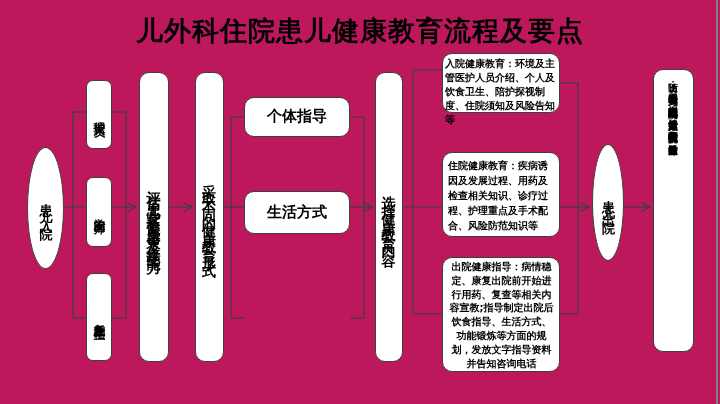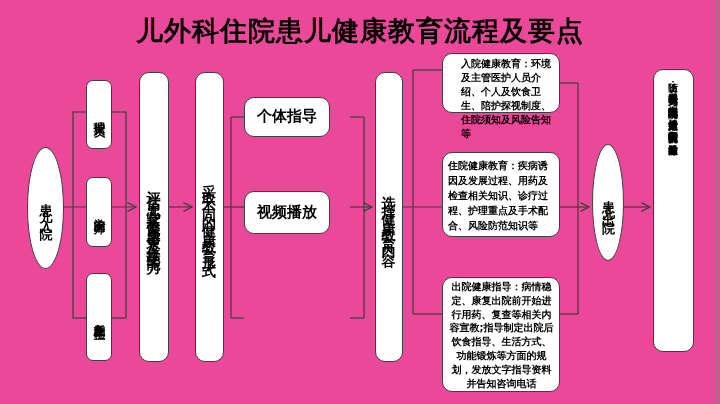--- a/index.html
+++ b/index.html
@@ -1,17 +1,17 @@
 <!DOCTYPE html>
 <html><head>
 <meta charset="utf-8">
 <style>
   html,body{margin:0;padding:0;background:#fff;}
   #slide{
-    position:relative;width:720px;height:404px;background:#ec4899;overflow:hidden;
+    position:relative;width:720px;height:404px;background:#be185d;overflow:hidden;
     font-family:"DejaVu Sans","Liberation Sans",sans-serif;color:#000;
   }
   #connectors{position:absolute;left:0;top:0;z-index:1;}
   .title{
     position:absolute;left:0;top:13px;width:720px;text-align:center;
     font-size:27px;font-weight:bold;letter-spacing:1px;z-index:2;
   }
   .box{
     position:absolute;box-sizing:border-box;border:1px solid #3f3f3f;background:#fff;
     display:flex;align-items:center;justify-content:center;
@@ -29,30 +29,30 @@
   .staff-1{top:177px;height:70px;}
   .staff-2{top:273px;height:88px;letter-spacing:1px;}
 
   
   .tall{top:72px;height:290px;font-size:14px;}
   .assess{left:139px;width:30px;letter-spacing:5px;}
   .form{left:195px;width:29px;letter-spacing:8px;}
   .select{left:375px;width:28px;letter-spacing:8px;}
 
   
-  .format{left:244px;width:86px;font-size:15px;text-align:center;white-space:pre-line;line-height:1.3;}
+  .format{left:244px;width:106px;font-size:15px;text-align:center;white-space:pre-line;line-height:1.3;}
   .format-0{top:97px;height:40px;}
   .format-1{top:191px;height:43px;}
   .format-2{top:297px;height:42px;}
 
   
   .detail{left:442px;width:118px;font-size:10px;align-items:flex-start;justify-content:flex-start;text-align:left;}
-  .detail-0{top:53px;height:60px;padding:3px 3px 0 18px;line-height:14px;}
+  .detail-0{top:53px;height:60px;padding:3px 3px 0 2px;line-height:14px;}
   .detail-1{top:152px;height:85px;padding:5px 2px 0 5px;line-height:15px;}
-  .detail-2{top:257px;height:115px;padding:2px 3px 0 4px;line-height:13.8px;text-align:center;margin-top:20px;}
+  .detail-2{top:257px;height:115px;padding:2px 3px 0 4px;line-height:13.8px;text-align:center;}
 
   
   .oval-end{left:592px;top:144px;width:32px;height:117px;font-size:13px;letter-spacing:7px;}
   .followup{
     left:653px;top:69px;width:41px;height:283px;font-size:9.5px;line-height:17px;
     letter-spacing:0.3px;justify-content:flex-start;padding:5px 0;
   }
 
   .slide-border{position:absolute;left:716px;top:0;width:2px;height:404px;background:#808080;z-index:3;}
 </style>
@@ -105,21 +105,21 @@
 
   <div class="box rounded-s staff staff-0 vtext">护理人员</div>
   <div class="box rounded-s staff staff-1 vtext">主治医师</div>
   <div class="box rounded-s staff staff-2 vtext">主任及副主任</div>
 
   <div class="box rounded tall assess vtext">评估患儿家长健康需求及接受能力</div>
 
   <div class="box rounded tall form vtext">采取不同的健康教育形式</div>
 
   <div class="box rounded format format-0">个体指导</div>
-  <div class="box rounded format format-1">视频播放</div>
+  <div class="box rounded format format-1">生活方式</div>
 
   <div class="box rounded tall select vtext">选择健康教育内容</div>
 
   <div class="box rounded detail detail-0">入院健康教育：环境及主管医护人员介绍、个人及饮食卫生、陪护探视制度、住院须知及风险告知等</div>
   <div class="box rounded detail detail-1">住院健康教育：疾病诱因及发展过程、用药及检查相关知识、诊疗过程、护理重点及手术配合、风险防范知识等</div>
   <div class="box rounded detail detail-2">出院健康指导：病情稳定、康复出院前开始进行用药、复查等相关内容宣教;指导制定出院后饮食指导、生活方式、功能锻炼等方面的规划，发放文字指导资料并告知咨询电话</div>
 
   <div class="box oval oval-end vtext">患儿出院</div>
 
   <div class="box rounded followup vtext">随访：采用电话回访等方式，掌握患儿出院后对出院医嘱、健康生活方式、按时复查等方面的执行情况，并适时加以指导</div>

